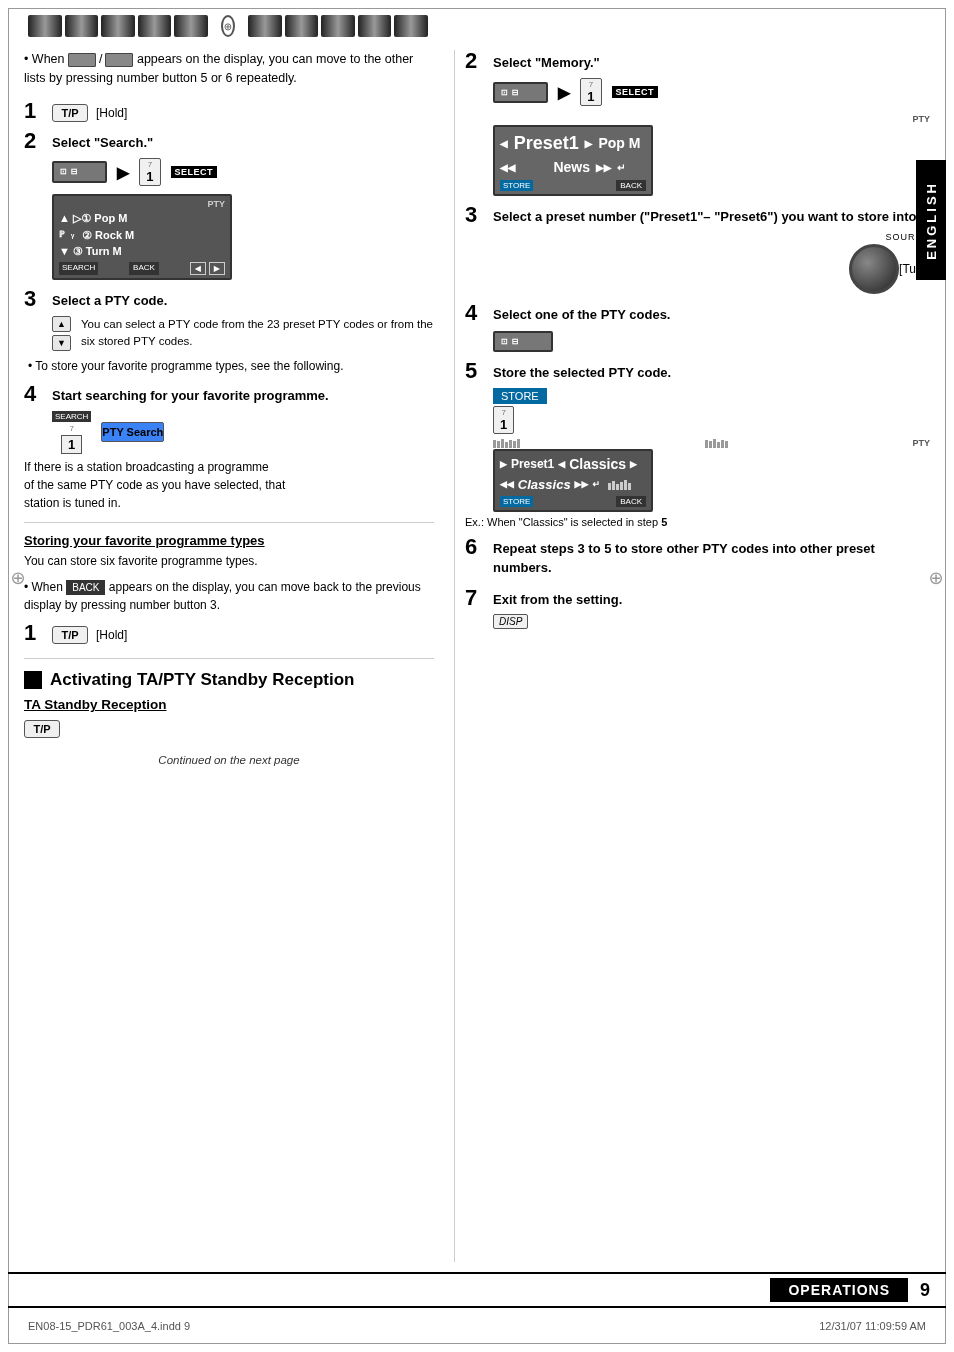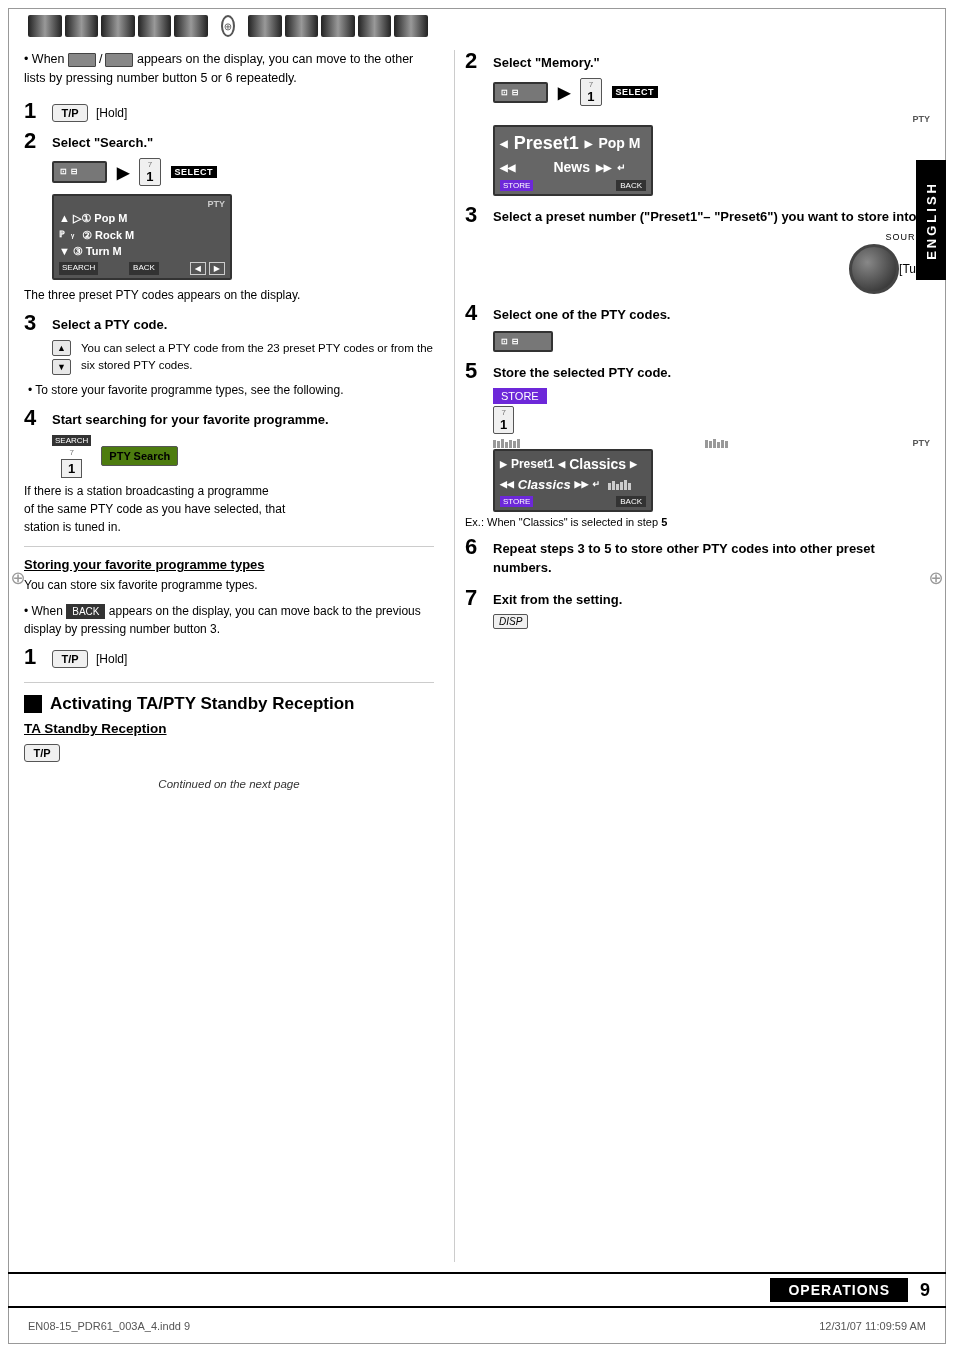--- a/index.html
+++ b/index.html
@@ -225,21 +225,21 @@
     .select-badge {
       background: #000;
       color: #fff;
       font-size: 9px;
       font-weight: bold;
       padding: 1px 4px;
       letter-spacing: 0.5px;
     }
 
     .store-badge {
-      background: #6d28d9;
+      background: #0369a1;
       color: #fff;
       font-size: 8px;
       padding: 1px 3px;
     }
     .back-badge {
       background: #333;
       color: #fff;
       font-size: 8px;
       padding: 1px 4px;
     }
@@ -302,24 +302,24 @@
     }
     .num-small {
       font-size: 8px;
       color: #777;
     }
 
     
     .pty-search-box {
       border: 1.5px solid #555;
       border-radius: 2px;
-      background: #4d7c0f;
+      background: #3b82f6;
       font-size: 11px;
       font-weight: bold;
-      padding: 3px 7px;
+      padding: 3px 0;
       display: inline-block;
     }
 
     
     .disp-btn {
       border: 1px solid #555;
       border-radius: 2px;
       background: #f0f0f0;
       font-size: 9px;
       padding: 1px 5px;
@@ -580,21 +580,20 @@
           <span class="search-badge">SEARCH</span>
           <span class="back-badge">BACK</span>
           <span style="display:flex;gap:3px;align-items:center;">
             <span style="border:1px solid #ccc;padding:1px 4px;font-size:8px;color:#fff;">◀</span>
             <span style="border:1px solid #ccc;padding:1px 4px;font-size:8px;color:#fff;">▶</span>
           </span>
         </div>
       </div>
     </div>
 
-    <div class="desc-text" style="margin-left:0;">The three preset PTY codes appears on the display.</div>
 
     <div class="step-row" style="margin-top:8px;">
       <span class="step-num">3</span>
       <span class="step-label">Select a PTY code.</span>
     </div>
 
     <div style="margin:6px 0 4px 28px;display:flex;align-items:center;gap:10px;">
       <div style="display:flex;flex-direction:column;gap:3px;">
         <div class="small-control">
           <span>▲</span>

